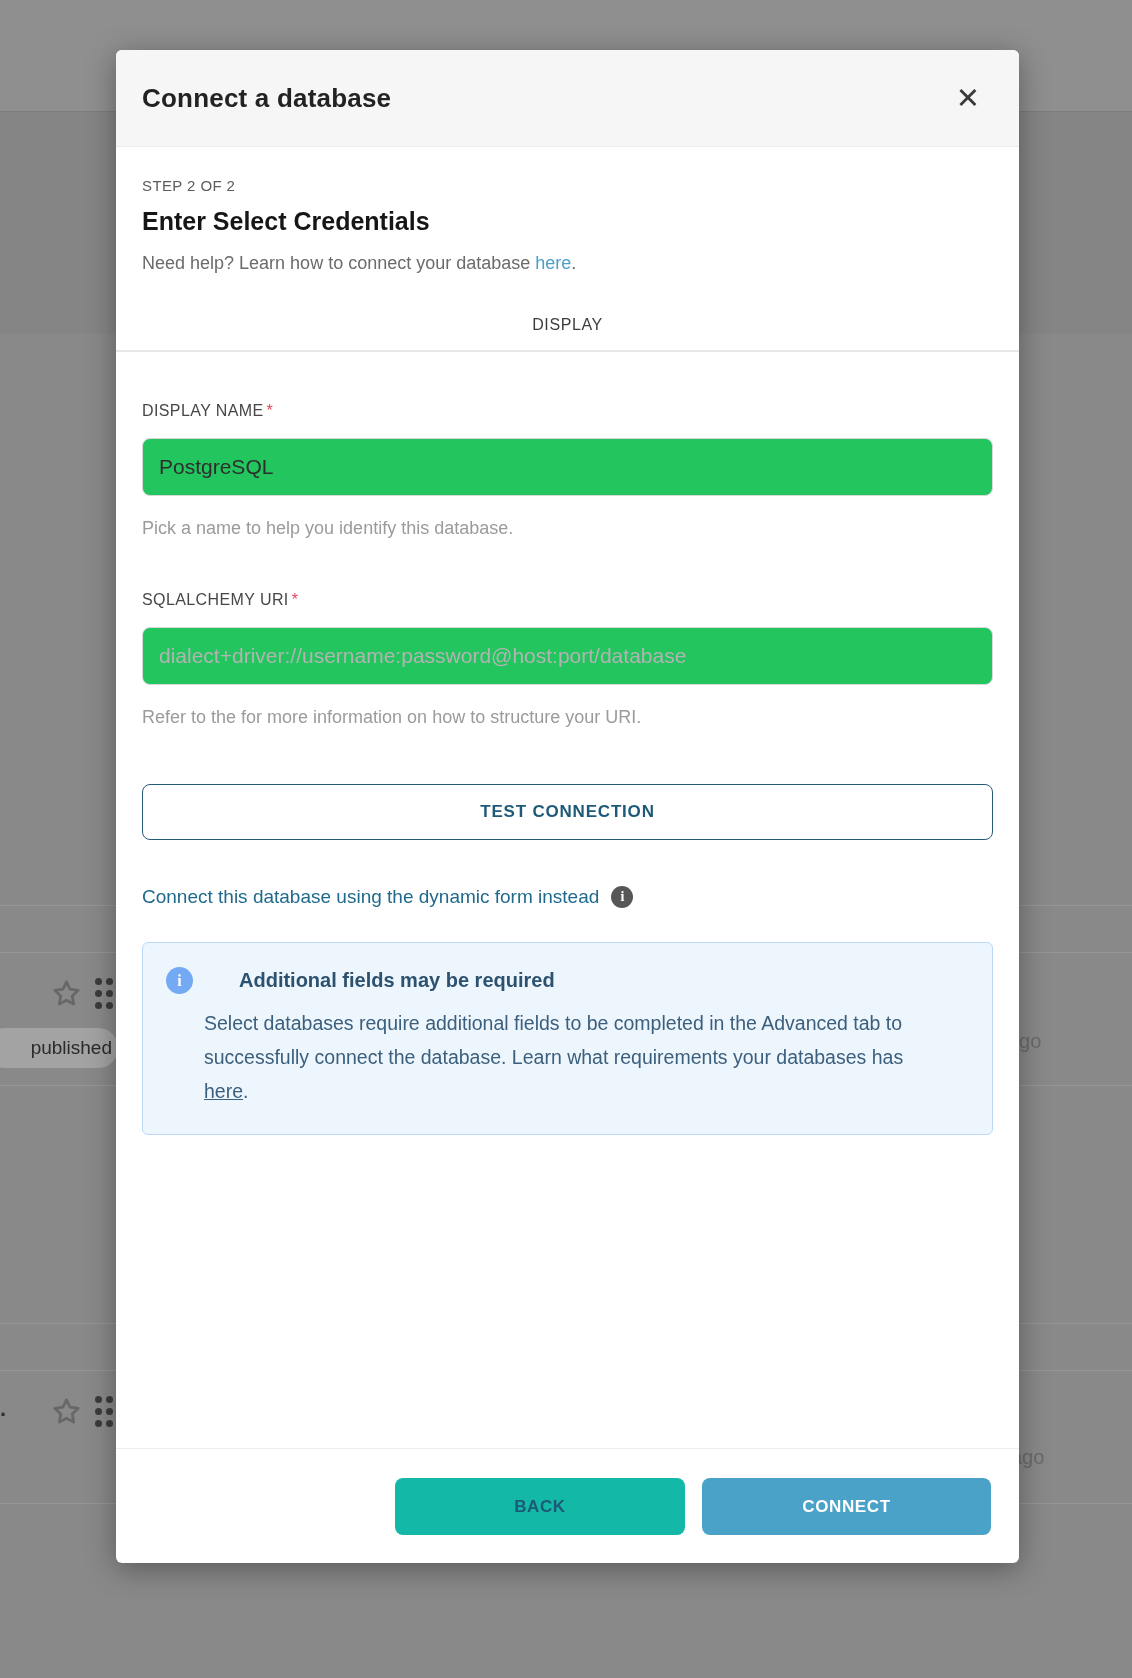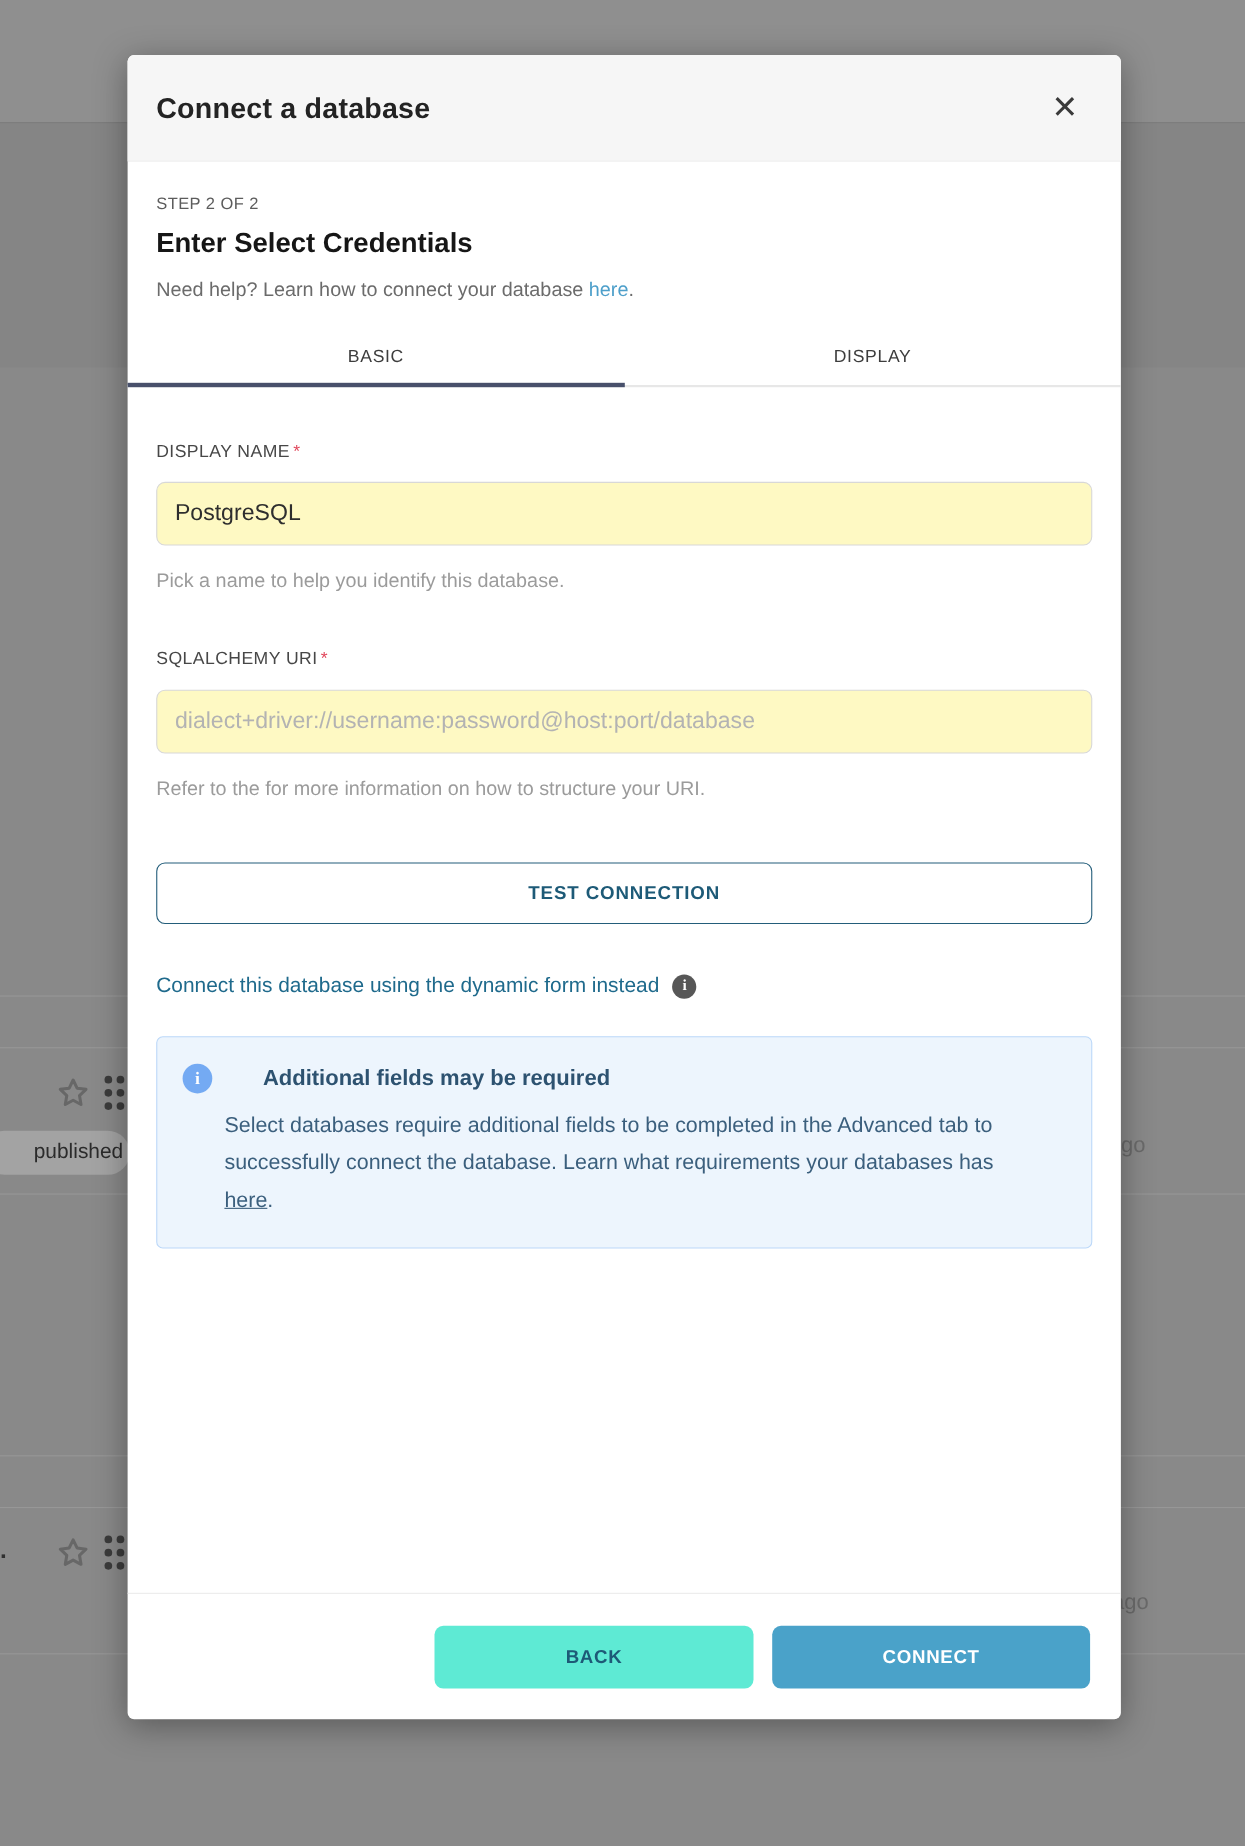--- a/index.html
+++ b/index.html
@@ -52,21 +52,21 @@
   .tab { flex:1 1 50%; display:flex; align-items:center; justify-content:center;
     font-size:16px; color:#3d3d3d; letter-spacing:0.6px; position:relative; cursor:pointer; }
   .tab.active::after { content:""; position:absolute; left:0; right:0; bottom:-2px;
     height:4px; background:#48506b; }
 
   .form-area { margin-top:50px; }
   .field-label { font-size:16px; color:#474747; letter-spacing:0.4px; }
   .req { color:#e0455a; margin-left:3px; }
   .text-input { margin-top:18px; width:100%; height:58px; border:1px solid #d8d8d8;
     border-radius:8px; padding:3px 16px; font-size:21px; color:#2e2e2e;
-    font-family:"Liberation Sans", sans-serif; background:#fef9c3; outline:none; }
+    font-family:"Liberation Sans", sans-serif; background:#22c55e; outline:none; }
   .text-input::placeholder { color:#b3b3b3; }
   .field-helper { font-size:18px; color:#9b9b9b; margin-top:22px; }
   .field-gap { margin-top:52px; }
 
   .test-btn { margin-top:56px; width:100%; height:56px; background:#ffffff;
     border:1px solid #235d7a; border-radius:8px; color:#1d5a77;
     font-size:17px; font-weight:bold; letter-spacing:0.8px; cursor:pointer;
     font-family:"Liberation Sans", sans-serif; }
 
   .dynamic-link-row { margin-top:46px; display:flex; align-items:center; gap:12px; }
@@ -84,21 +84,21 @@
   .alert-title { font-size:20px; font-weight:bold; color:#2d5270;margin-left:35px; }
   .alert-body { margin:12px 0 0 38px; font-size:19.5px; line-height:34px;
     color:#3b5f7d; max-width:700px; }
   .alert-body a { color:#3b5f7d; text-decoration:underline; }
 
   .modal-footer { flex:0 0 auto; height:115px; border-top:1px solid #ececec;
     display:flex; justify-content:flex-end; align-items:flex-start;
     gap:17px; padding:29px 28px 0 0; }
   .btn { height:57px; border:none; border-radius:8px; font-size:17px; font-weight:bold;
     letter-spacing:0.6px; cursor:pointer; font-family:"Liberation Sans", sans-serif; }
-  .btn-back { width:290px; background:#5eead4; color:#1d5a77; }
+  .btn-back { width:290px; background:#14b8a6; color:#1d5a77; }
   .btn-connect { width:289px; background:#4aa2c9; color:#ffffff; }
 </style>
 </head>
 <body>
 
 <div class="bg">
   <div class="bg-band-nav"></div>
   <div class="bg-band-mid"></div>
 
   <div class="bg-line" style="top:905px"></div>
@@ -153,21 +153,20 @@
 
   <div class="modal-body">
 
     <div class="step-text">STEP 2 OF 2</div>
     <div class="headline">Enter Select Credentials</div>
     <div class="help-line">
       <span>Need help? Learn how to connect your database </span><a>here</a><span>.</span>
     </div>
 
     <div class="tabs">
-      <div class="tab active">BASIC</div>
       <div class="tab">DISPLAY</div>
     </div>
 
     <div class="form-area">
 
       <div class="field-label">
         <span>DISPLAY NAME</span><span class="req">*</span>
       </div>
       <input class="text-input" type="text" value="PostgreSQL" style="">
       <div class="field-helper">Pick a name to help you identify this database.</div>

